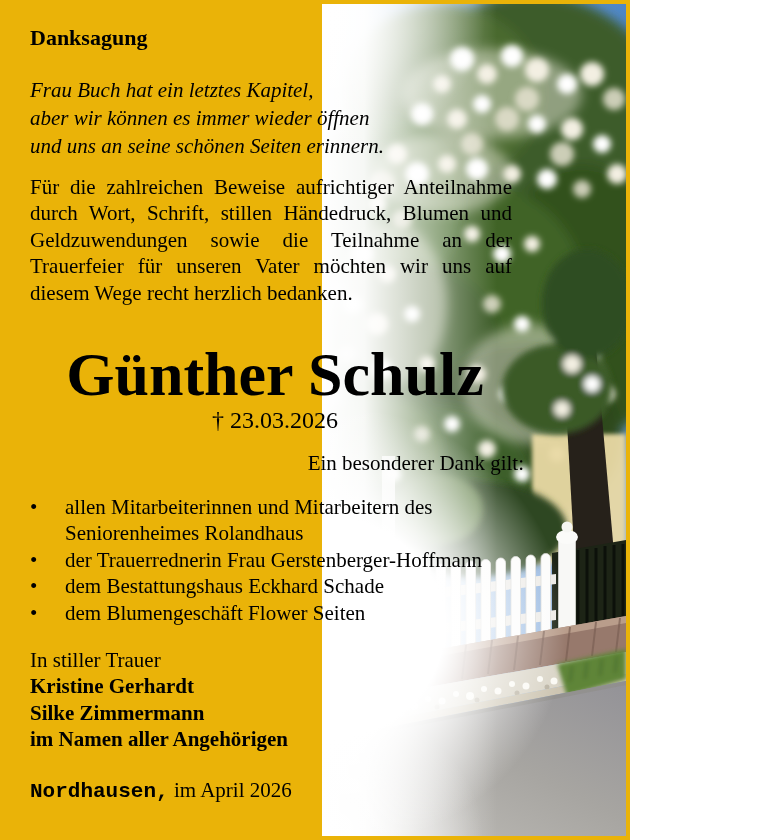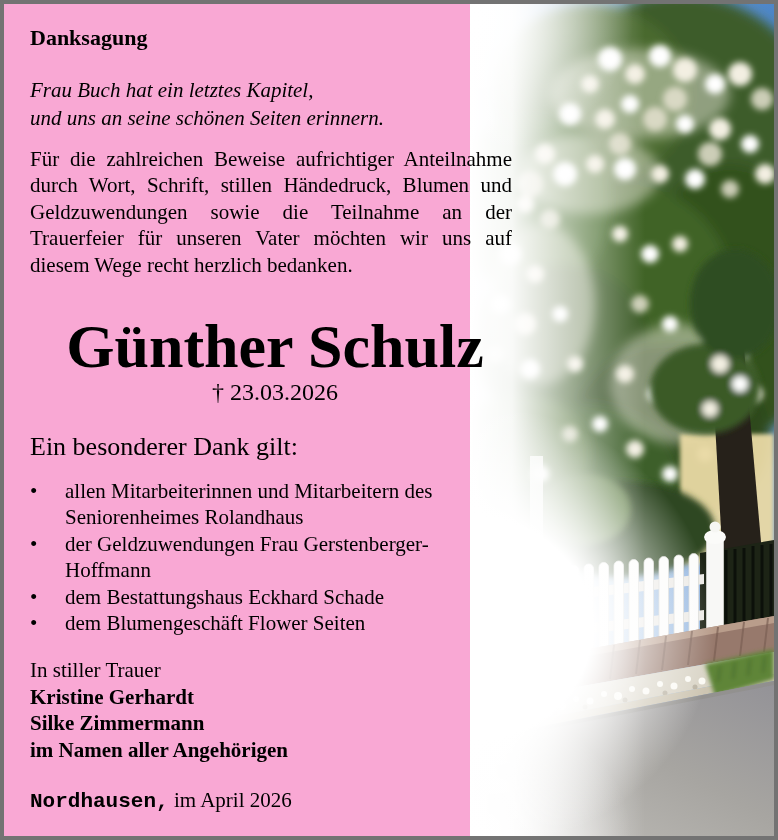--- a/index.html
+++ b/index.html
@@ -1,39 +1,39 @@
 <!DOCTYPE html>
 <html><head>
 <meta charset="utf-8">
 <style>
   html,body{margin:0;padding:0;background:#ffffff;}
   .page{
-    position:relative;width:778px;height:840px;box-sizing:border-box;
-    border:4px solid #737373;background:#f9a8d4;overflow:hidden;
+    position:relative;width:630px;height:840px;box-sizing:border-box;
+    border:4px solid #eab308;background:#eab308;overflow:hidden;
     font-family:"Liberation Serif",serif;color:#000;
   }
   .photo{position:absolute;top:0;right:0;width:304px;height:832px;z-index:1;}
   .photo svg{display:block;width:304px;height:832px;}
   .photo::after{
     content:"";position:absolute;inset:0;pointer-events:none;
     background:
       radial-gradient(ellipse 340px 310px at 0% 75%, #fff 0%, #fff 36%, rgba(255,255,255,0) 72%),
       radial-gradient(ellipse 240px 200px at 0% 2%, #fff 0%, rgba(255,255,255,0) 68%),
       radial-gradient(ellipse 230px 190px at 0% 100%, rgba(255,255,255,.95) 0%, rgba(255,255,255,0) 70%),
       linear-gradient(90deg, #fff 0px, rgba(255,255,255,.95) 42px, rgba(255,255,255,.55) 95px, rgba(255,255,255,0) 175px);
   }
   .content{position:relative;z-index:2;box-sizing:border-box;
     padding:22px 0 0 26px;width:520px;}
   .title{font-size:22px;font-weight:bold;line-height:24px;margin:0;}
   .poem{margin-top:26px;font-style:italic;font-size:21px;line-height:28px;}
   .para{margin-top:14px;font-size:21px;line-height:26.4px;text-align:justify;width:482px;}
   .center-col{width:490px;text-align:center;}
   .name{margin-top:36px;font-size:62px;font-weight:bold;line-height:64px;white-space:nowrap;}
   .death-date{font-size:24px;line-height:24px;margin-top:2px;}
-  .thanks-heading{margin-top:30px;font-size:26px;line-height:26px;}
+  .thanks-heading{margin-top:18px;font-size:21px;line-height:26px;text-align:right;}
   .bullets{margin-top:18px;font-size:21px;line-height:26.4px;}
   .bullet-row{display:flex;}
   .bullet{width:35px;flex:none;}
   .bullet-text{width:447px;}
   .mourning{margin-top:21px;font-size:21px;line-height:26.4px;}
   .mourners div{font-weight:bold;}
   .place-line{margin-top:24px;font-size:21px;line-height:26px;}
   .place{font-weight:bold;font-family:Liberation Mono, monospace;}
 </style>
 </head>
@@ -260,40 +260,41 @@
       </g>
     </svg>
   </div>
 
   <div class="content">
 
     <div class="title">Danksagung</div>
 
     <div class="poem">
       <div>Frau Buch hat ein letztes Kapitel,</div>
+      <div>aber wir können es immer wieder öffnen</div>
       <div>und uns an seine schönen Seiten erinnern.</div>
     </div>
 
     <div class="para">Für die zahlreichen Beweise aufrichtiger Anteilnahme durch Wort, Schrift, stillen Händedruck, Blumen und Geldzuwendungen sowie die Teilnahme an der Trauerfeier für unseren Vater möchten wir uns auf diesem Wege recht herzlich bedanken.</div>
 
     <div class="center-col">
       <div class="name">Günther Schulz</div>
       <div class="death-date">† 23.03.2026</div>
     </div>
 
     <div class="thanks-heading">Ein besonderer Dank gilt:</div>
 
     <div class="bullets">
       <div class="bullet-row">
         <span class="bullet">•</span>
         <span class="bullet-text">allen Mitarbeiterinnen und Mitarbeitern des Seniorenheimes Rolandhaus</span>
       </div>
       <div class="bullet-row">
         <span class="bullet">•</span>
-        <span class="bullet-text">der Geldzuwendungen Frau Gerstenberger-Hoffmann</span>
+        <span class="bullet-text">der Trauerrednerin Frau Gerstenberger-Hoffmann</span>
       </div>
       <div class="bullet-row">
         <span class="bullet">•</span>
         <span class="bullet-text">dem Bestattungshaus Eckhard Schade</span>
       </div>
       <div class="bullet-row">
         <span class="bullet">•</span>
         <span class="bullet-text">dem Blumengeschäft Flower Seiten</span>
       </div>
     </div>

